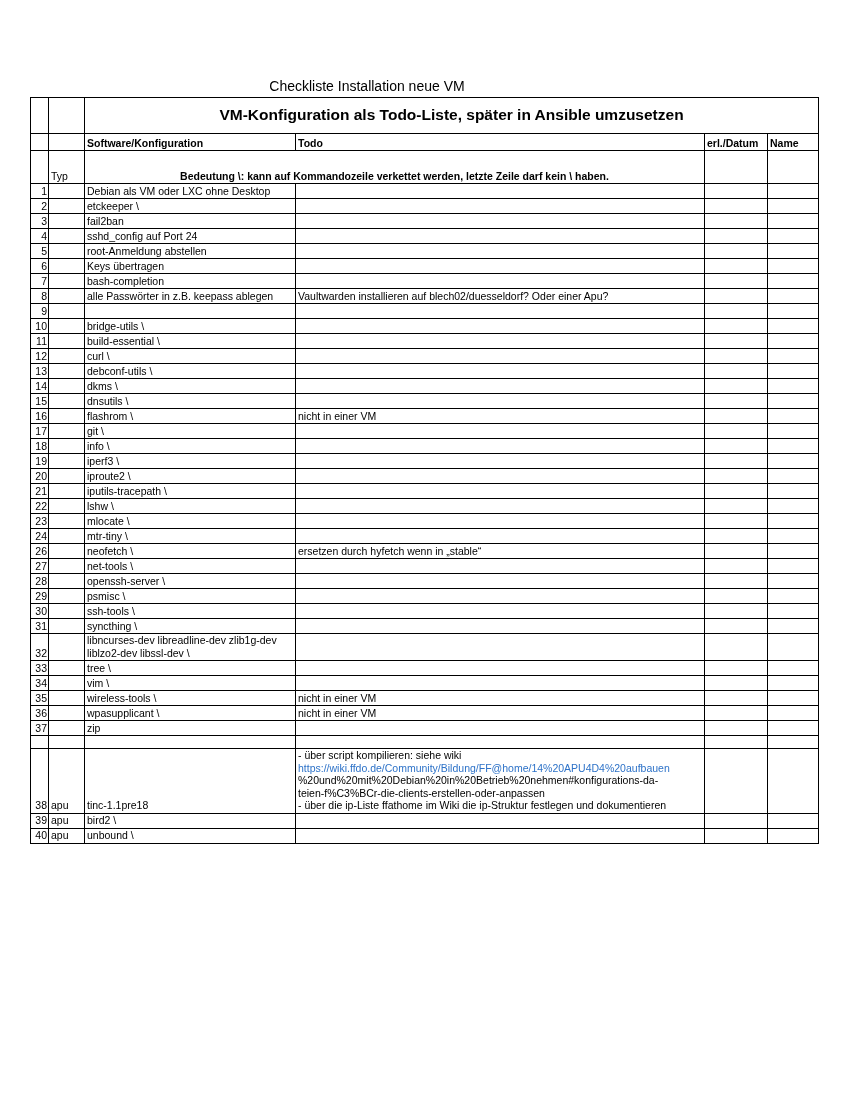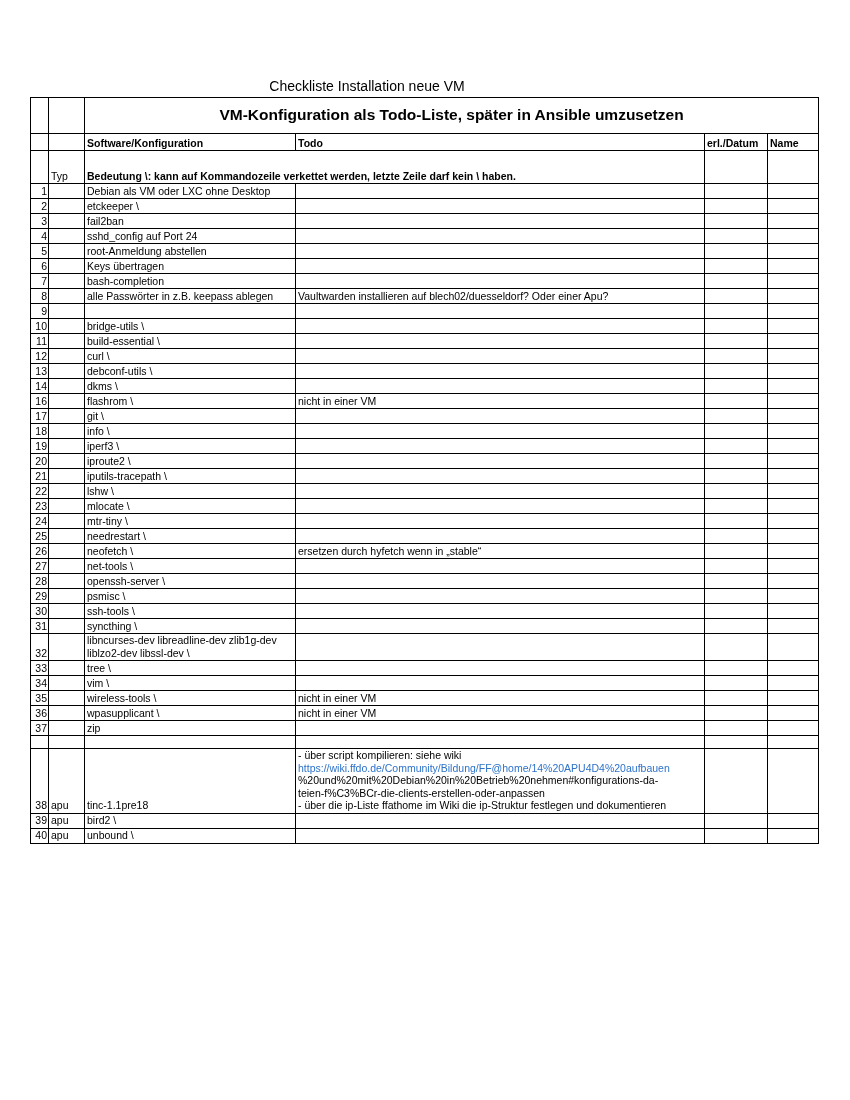--- a/index.html
+++ b/index.html
@@ -37,21 +37,21 @@
   .hdr-main td.main-title-cell {
     font-weight: bold;
     font-size: 15.5px;
     text-align: center;
     vertical-align: middle;
     white-space: nowrap;
   }
   .hdr-cols { height: 17px; }
   .hdr-cols td { font-weight: bold; white-space: nowrap; }
   .bedeutung { height: 33px; }
-  .bedeutung td.bedeutung-text { font-weight: bold; white-space: nowrap; }
+  .bedeutung td.bedeutung-text { font-weight: bold; white-space: nowrap; text-align: center; }
   .row { height: 15px; }
   .gap-row { height: 13px; }
   td.num { text-align: right; padding-right: 1px; white-space: nowrap; }
   td.typ { white-space: nowrap; }
   .todo-line { white-space: nowrap; display: block; }
   a.wiki-link { color: var(--link-color, #2d72c8); text-decoration: none; cursor: pointer; }
 </style>
 </head>
 <body>
 
@@ -193,20 +193,28 @@
       </tr>
       <tr class="row">
         <td class="num">14</td>
         <td class="typ"></td>
         <td class="software">dkms \</td>
         <td class="todo"></td>
         <td class="erl"></td>
         <td class="name"></td>
       </tr>
       <tr class="row">
+        <td class="num">15</td>
+        <td class="typ"></td>
+        <td class="software">dnsutils \</td>
+        <td class="todo"></td>
+        <td class="erl"></td>
+        <td class="name"></td>
+      </tr>
+      <tr class="row">
         <td class="num">16</td>
         <td class="typ"></td>
         <td class="software">flashrom \</td>
         <td class="todo">nicht in einer VM</td>
         <td class="erl"></td>
         <td class="name"></td>
       </tr>
       <tr class="row">
         <td class="num">17</td>
         <td class="typ"></td>
@@ -260,28 +268,20 @@
         <td class="typ"></td>
         <td class="software">mlocate \</td>
         <td class="todo"></td>
         <td class="erl"></td>
         <td class="name"></td>
       </tr>
       <tr class="row">
         <td class="num">24</td>
         <td class="typ"></td>
         <td class="software">mtr-tiny \</td>
-        <td class="todo"></td>
-        <td class="erl"></td>
-        <td class="name"></td>
-      </tr>
-      <tr class="row">
-        <td class="num">25</td>
-        <td class="typ"></td>
-        <td class="software">needrestart \</td>
         <td class="todo"></td>
         <td class="erl"></td>
         <td class="name"></td>
       </tr>
       <tr class="row">
         <td class="num">26</td>
         <td class="typ"></td>
         <td class="software">neofetch \</td>
         <td class="todo">ersetzen durch hyfetch wenn in „stable“</td>
         <td class="erl"></td>

